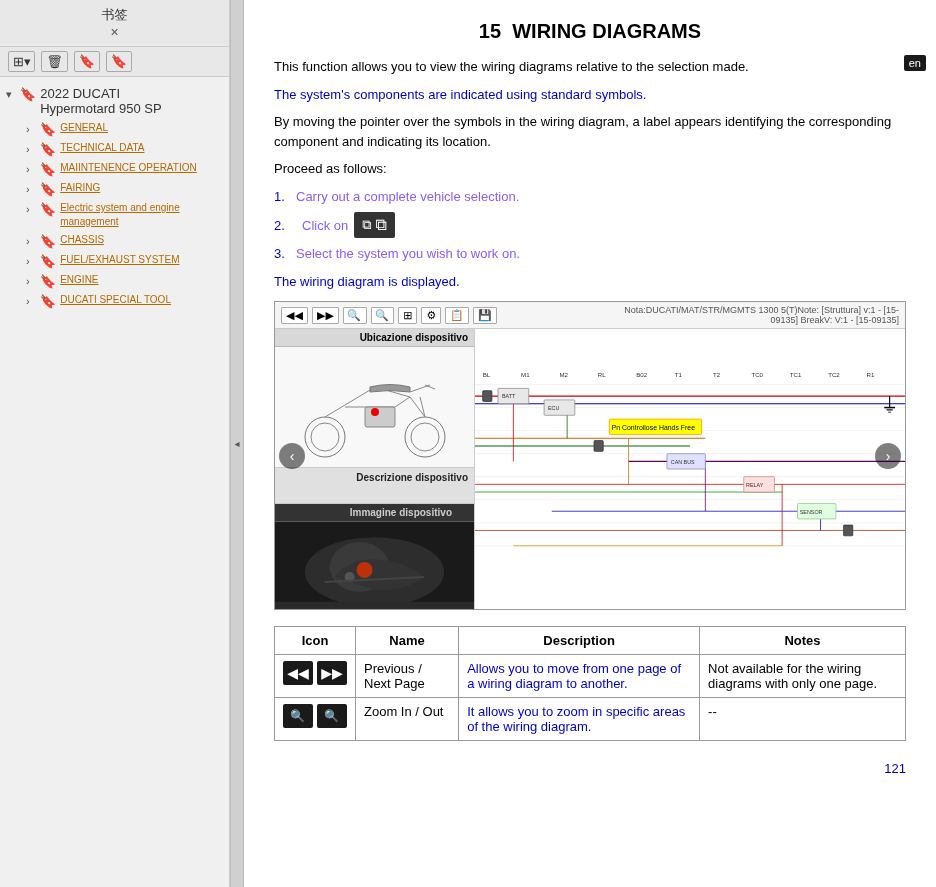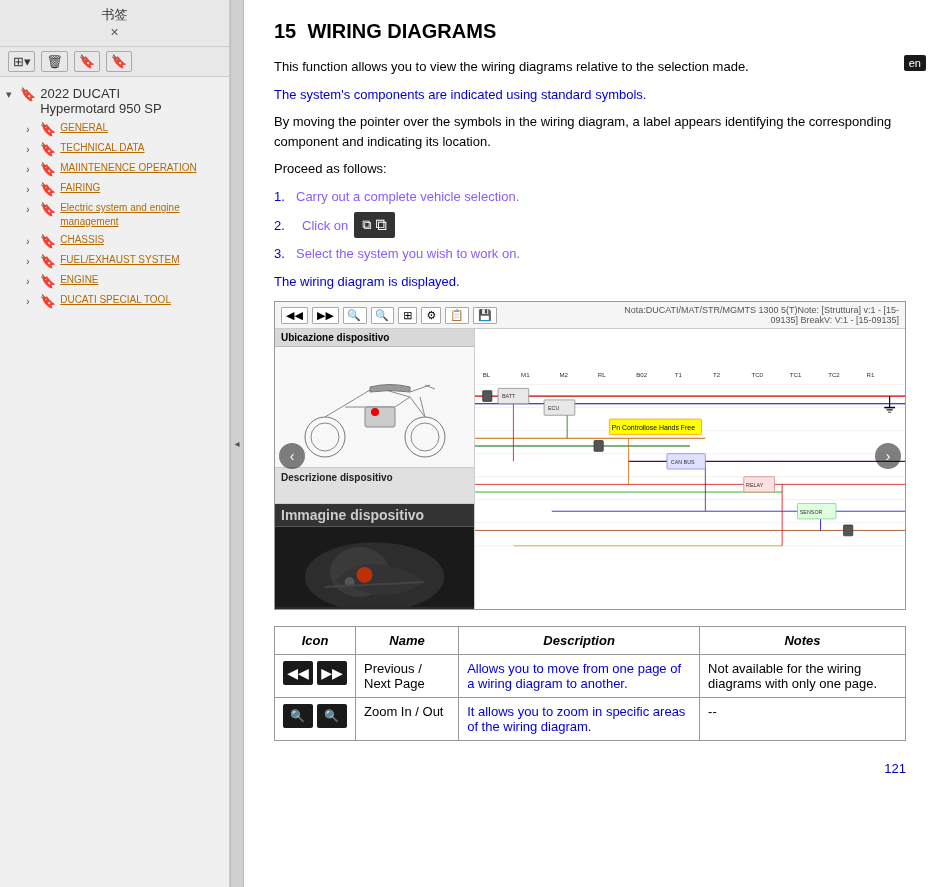--- a/index.html
+++ b/index.html
@@ -120,20 +120,21 @@
       font-size: 11px;
       padding: 2px 5px;
       border-radius: 2px;
       margin-top: 45px;
     }
     #page-heading {
       font-size: 20px;
       font-weight: bold;
       color: #000;
       margin-bottom: 14px;
+      text-align: center;
     }
     #page-heading span {
       color: #000;
     }
     .content-para {
       margin-bottom: 8px;
       line-height: 1.5;
       color: #000;
     }
     .content-para.blue-text {
@@ -208,20 +209,21 @@
     #wiring-diagram-body {
       display: flex;
       height: 280px;
     }
     #wd-left {
       width: 200px;
       min-width: 200px;
       border-right: 1px solid #ccc;
       display: flex;
       flex-direction: column;
+      text-align: right;
     }
     #wd-left-top {
       flex: 1;
       background: #f8f8f8;
       position: relative;
       display: flex;
       align-items: center;
       justify-content: center;
       border-bottom: 1px solid #ccc;
     }
@@ -294,21 +296,20 @@
     }
     #icon-table th, #icon-table td {
       border: 1px solid #999;
       padding: 6px 8px;
       vertical-align: top;
     }
     #icon-table th {
       font-weight: bold;
       background: #fff;
       color: #000;
-      font-style: italic;
     }
     .icon-cell {
       display: flex;
       gap: 4px;
       align-items: center;
     }
     .icon-square {
       display: inline-flex;
       align-items: center;
       justify-content: center;
@@ -495,21 +496,21 @@
               <line x1="125" y1="50" x2="130" y2="70"></line>
 
               <circle cx="80" cy="65" r="4" fill="#e00" stroke="none"></circle>
             </g>
           </svg>
         </div>
         <div id="wd-left-desc">
           <div style="font-weight:bold;margin-bottom:16px;">Descrizione dispositivo</div>
         </div>
         <div id="wd-left-img">
-          <div style="padding:3px 6px;font-size:14px;font-weight:bold;color:#ccc;background:#333;border-bottom:1px solid #555;">Immagine dispositivo</div>
+          <div style="padding:3px 22px;font-size:10px;font-weight:bold;color:#ccc;background:#333;border-bottom:1px solid #555;">Immagine dispositivo</div>
 
           <div style="background:#2a2a2a;flex:1;position:relative;height:80px;overflow:hidden;">
             <svg viewBox="0 0 200 80" style="width:100%;height:100%;">
 
               <rect width="200" height="80" fill="#1a1a1a"></rect>
               <ellipse cx="100" cy="50" rx="70" ry="35" fill="#2d2d2d"></ellipse>
               <ellipse cx="85" cy="45" rx="30" ry="25" fill="#3a3a3a"></ellipse>
               <path d="M 60 55 Q 80 30 120 40 Q 140 45 150 55 Q 130 70 100 68 Z" fill="#333"></path>
               <circle cx="90" cy="48" r="8" fill="#e03000" opacity="0.8"></circle>
               <circle cx="75" cy="55" r="5" fill="#555"></circle>

